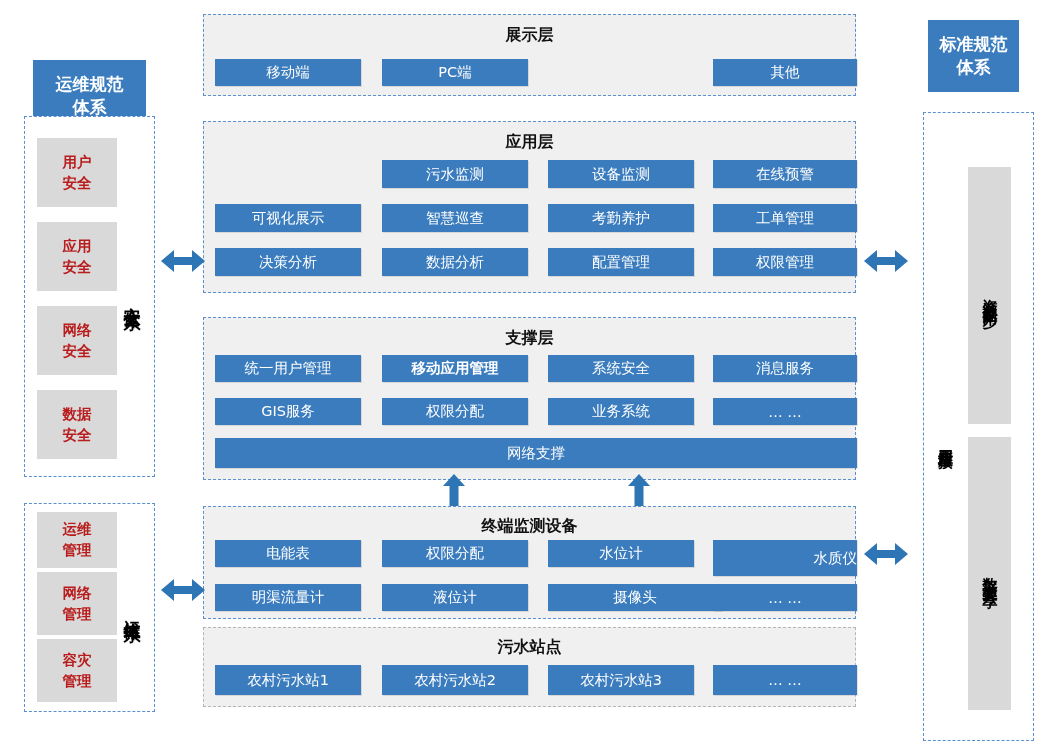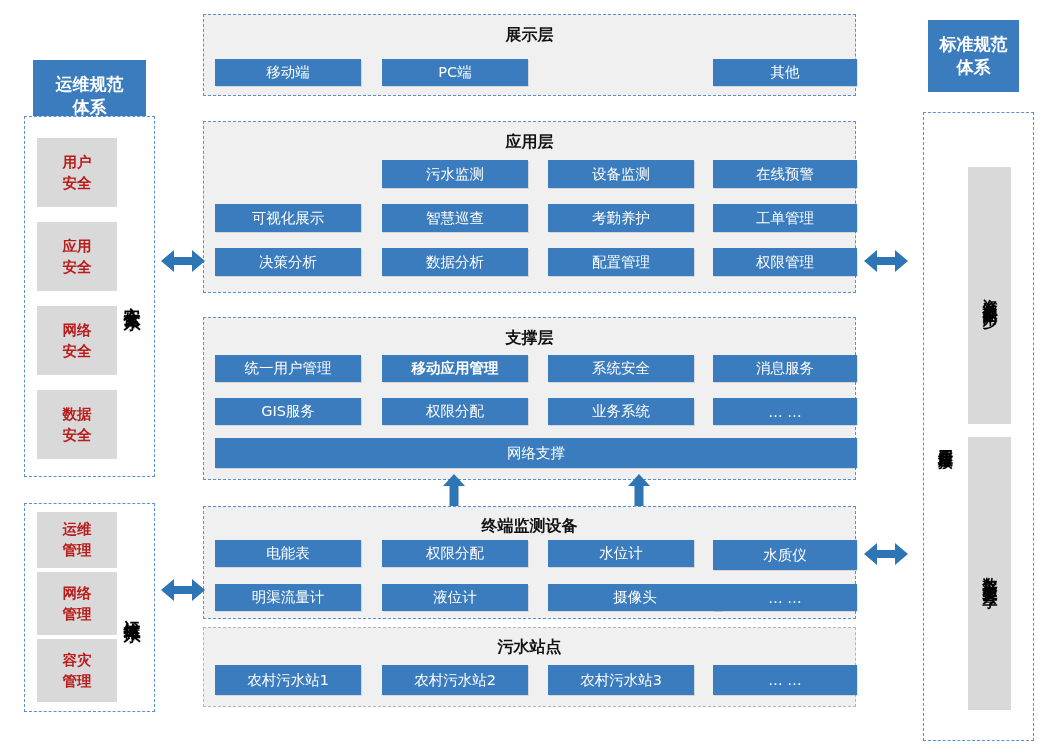--- a/index.html
+++ b/index.html
@@ -269,21 +269,21 @@
 
   <div class="tile" style="left:215px; top:540px; width:146px; height:27px;">
     <span>电能表</span>
   </div>
   <div class="tile" style="left:382px; top:540px; width:146px; height:27px;">
     <span>权限分配</span>
   </div>
   <div class="tile" style="left:548px; top:540px; width:146px; height:27px;">
     <span>水位计</span>
   </div>
-  <div class="tile" style="left:713px; top:540px; width:144px; height:30px;">
+  <div class="tile" style="left:713px; top:540px; width:144px; height:36px;justify-content:flex-end;">
     <span>水质仪</span>
   </div>
 
   <div class="tile" style="left:215px; top:584px; width:146px; height:27px;">
     <span>明渠流量计</span>
   </div>
   <div class="tile" style="left:382px; top:584px; width:146px; height:27px;">
     <span>液位计</span>
   </div>
   <div class="tile" style="left:548px; top:584px; width:174px; height:27px;">

